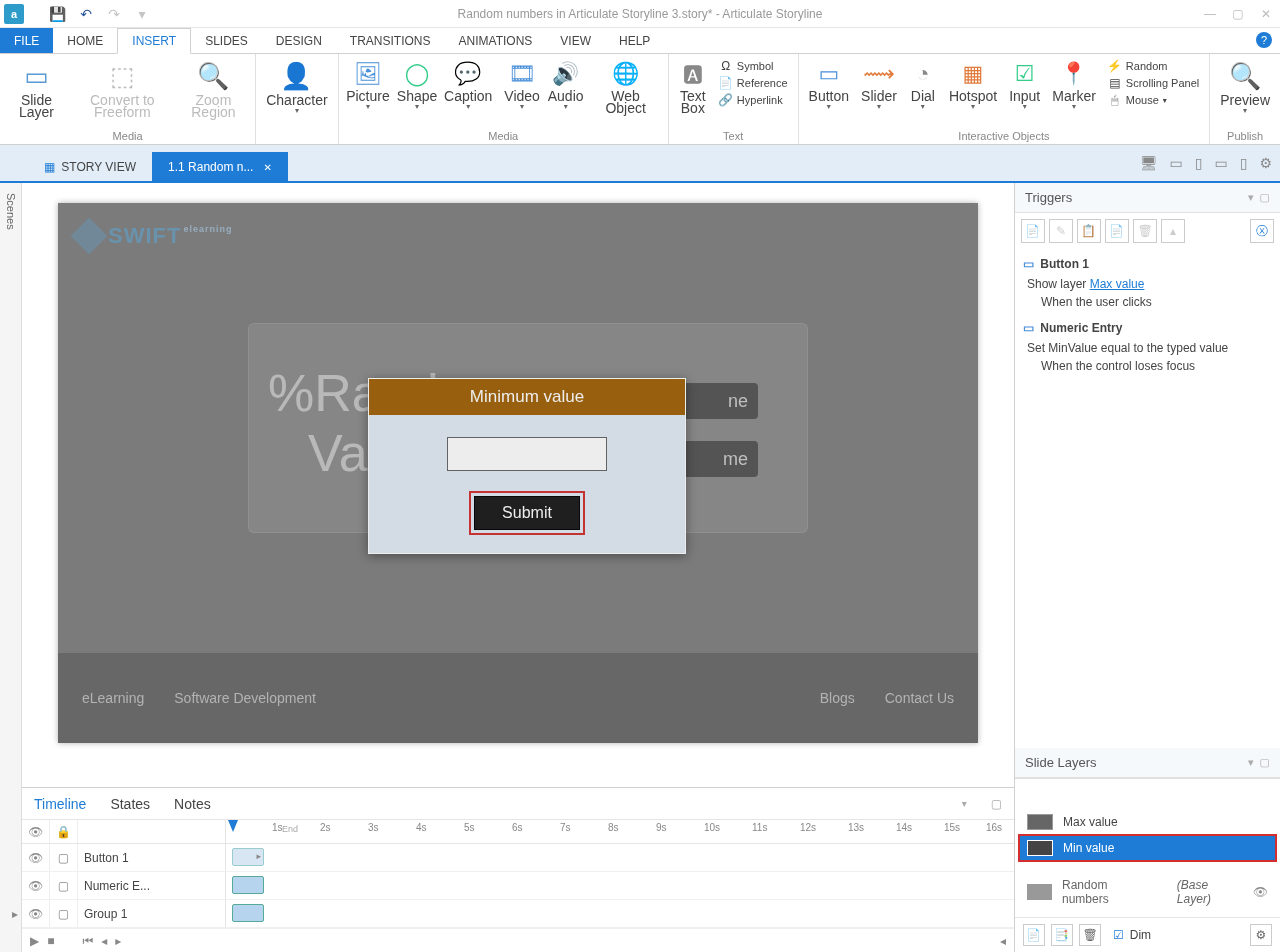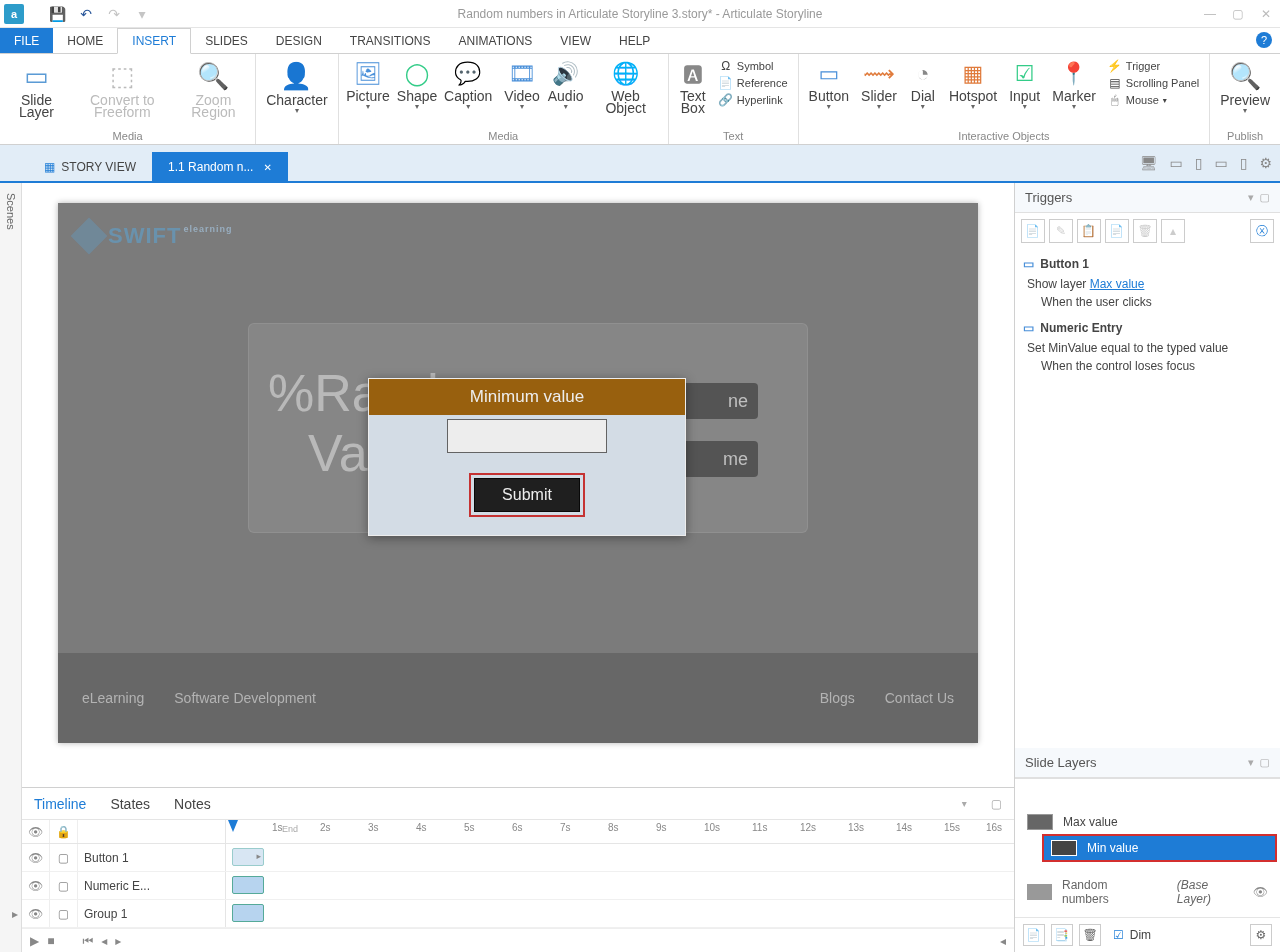--- a/index.html
+++ b/index.html
@@ -56,21 +56,21 @@
 .slide .overlay { position: absolute; inset: 0; background: rgba(80,80,80,.1); }
 .slide .logo { position: absolute; left: 18px; top: 20px; display: flex; align-items: center; gap: 6px; color: #6d9ab8; font-weight: 600; font-size: 22px; letter-spacing: 1px; }
 .slide .logo .cube { width: 26px; height: 26px; background: #6d9ab8; opacity: .6; transform: rotate(45deg); }
 .slide .card { position: absolute; left: 190px; top: 120px; width: 560px; height: 210px; background: rgba(255,255,255,.1); border: 1px solid rgba(255,255,255,.1); border-radius: 6px; }
 .slide .bigtext { position: absolute; left: 210px; top: 160px; font-size: 52px; color: rgba(255,255,255,.5); font-weight: 400; }
 .slide .bigtext2 { position: absolute; left: 250px; top: 220px; font-size: 52px; color: rgba(255,255,255,.5); font-weight: 400; }
 .slide .side1 { position: absolute; left: 550px; top: 180px; width: 150px; height: 36px; background: #555; border-radius: 4px; color: #ccc; display: flex; align-items: center; justify-content: flex-end; padding-right: 10px; font-size: 18px; }
 .slide .side2 { position: absolute; left: 550px; top: 238px; width: 150px; height: 36px; background: #555; border-radius: 4px; color: #ccc; display: flex; align-items: center; justify-content: flex-end; padding-right: 10px; font-size: 18px; }
 .slide .dialog { position: absolute; left: 310px; top: 175px; width: 318px; background: #e3ecf7; border: 1px solid #fff; box-shadow: 0 2px 10px rgba(0,0,0,.4); }
 .slide .dialog .dtitle { background: #a16207; color: #fff; text-align: center; padding: 8px 0; font-size: 17px; }
-.slide .dialog .dbody { padding: 4px 0 18px 0; display: flex; flex-direction: column; align-items: center; gap: 20px; }
+.slide .dialog .dbody { padding: 22px 0 18px 0; display: flex; flex-direction: column; align-items: center; gap: 20px; }
 .slide .dialog input { width: 160px; height: 34px; border: 1px solid #666; background: #fff; }
 .slide .dialog .submit-wrap { border: 2px solid #d32f2f; padding: 3px; }
 .slide .dialog button { width: 106px; height: 34px; background: #1a1a1a; color: #fff; border: 1px solid #000; font-size: 16px; cursor: pointer; }
 .slide .footer { position: absolute; bottom: 0; left: 0; right: 0; height: 90px; background: #6a6a6a; display: flex; align-items: center; padding: 0 24px; color: #bfbfbf; font-size: 14px; gap: 30px; }
 .slide .footer .spacer { flex: 1; }
 
 
 .rightpanel { width: 266px; border-left: 1px solid #d0d0d0; display: flex; flex-direction: column; background: #fff; }
 .panel-hdr { height: 30px; display: flex; align-items: center; padding: 0 10px; font-size: 13px; color: #555; background: #f6f9fc; border-bottom: 1px solid #e0e0e0; justify-content: space-between; }
 .panel-hdr .hicons { display: flex; gap: 6px; color: #aaa; font-size: 11px; }
@@ -78,21 +78,21 @@
 .tbtn { width: 24px; height: 24px; border: 1px solid #ccc; background: #fff; display: flex; align-items: center; justify-content: center; font-size: 12px; color: #666; cursor: pointer; }
 .tbtn.dis { color: #ccc; }
 .triggers-body { padding: 4px 8px; font-size: 12px; color: #444; overflow: auto; flex: 1; }
 .trig-obj { display: flex; align-items: center; gap: 6px; padding: 4px 0; font-weight: 600; }
 .trig-rule { padding: 2px 0 2px 4px; color: #444; }
 .trig-rule .link { color: #1e7cd6; text-decoration: underline; cursor: pointer; }
 .trig-when { padding: 2px 0 8px 18px; color: #444; }
 
 .slidelayers-body { padding: 30px 4px 6px 4px; font-size: 12px; border-top: 1px solid #e0e0e0; flex: 0 0 auto; }
 .layer-row { display: flex; align-items: center; gap: 10px; padding: 5px 8px; cursor: pointer; }
-.layer-row.sel { background: #1e7cd6; color: #fff; outline: 2px solid #d32f2f; outline-offset: -1px; margin-left: 24px; }
+.layer-row.sel { background: #1e7cd6; color: #fff; outline: 2px solid #d32f2f; outline-offset: -1px; }
 .layer-row.base { color: #666; font-style: normal; }
 .layer-thumb { width: 26px; height: 16px; background: #666; border: 1px solid #999; }
 .layer-row.sel .layer-thumb { background: #444; border-color: #fff; }
 .layer-tools { display: flex; gap: 6px; padding: 6px 8px; align-items: center; border-top: 1px solid #e5e5e5; }
 .ltbtn { width: 22px; height: 22px; border: 1px solid #ccc; display: flex; align-items: center; justify-content: center; font-size: 12px; color: #666; cursor: pointer; background: #fff; }
 
 
 .timeline { border-top: 1px solid #d0d0d0; background: #fff; }
 .timeline .ttabs { display: flex; height: 32px; border-bottom: 1px solid #e5e5e5; align-items: center; padding: 0 12px; gap: 24px; font-size: 14px; }
 .timeline .ttabs .ttab { cursor: pointer; color: #444; }
@@ -260,21 +260,21 @@
           <div class="dd">▾</div>
         </div>
       <div class="rbtn">
           <div class="icon" style="color:#d33">📍</div>
           <div class="lbl">Marker</div>
           <div class="dd">▾</div>
         </div>
       <div class="rsmall">
         <div class="sitem">
             <span class="sicon" style="color:#e0a800">⚡</span>
-            <span>Trigger</span>
+            <span>Random</span>
           </div>
         <div class="sitem">
             <span class="sicon">▤</span>
             <span>Scrolling Panel</span>
           </div>
         <div class="sitem">
             <span class="sicon">🖱</span>
             <span>Mouse</span> 
             <span style="font-size:8px">▾</span>
           </div>

